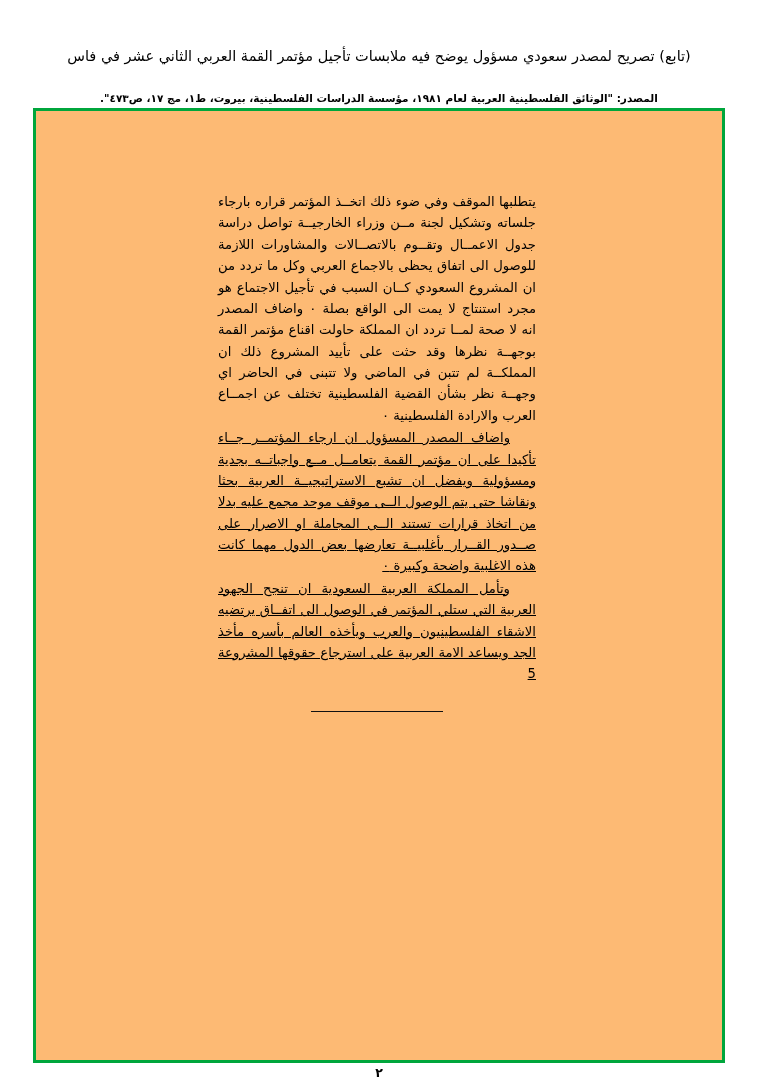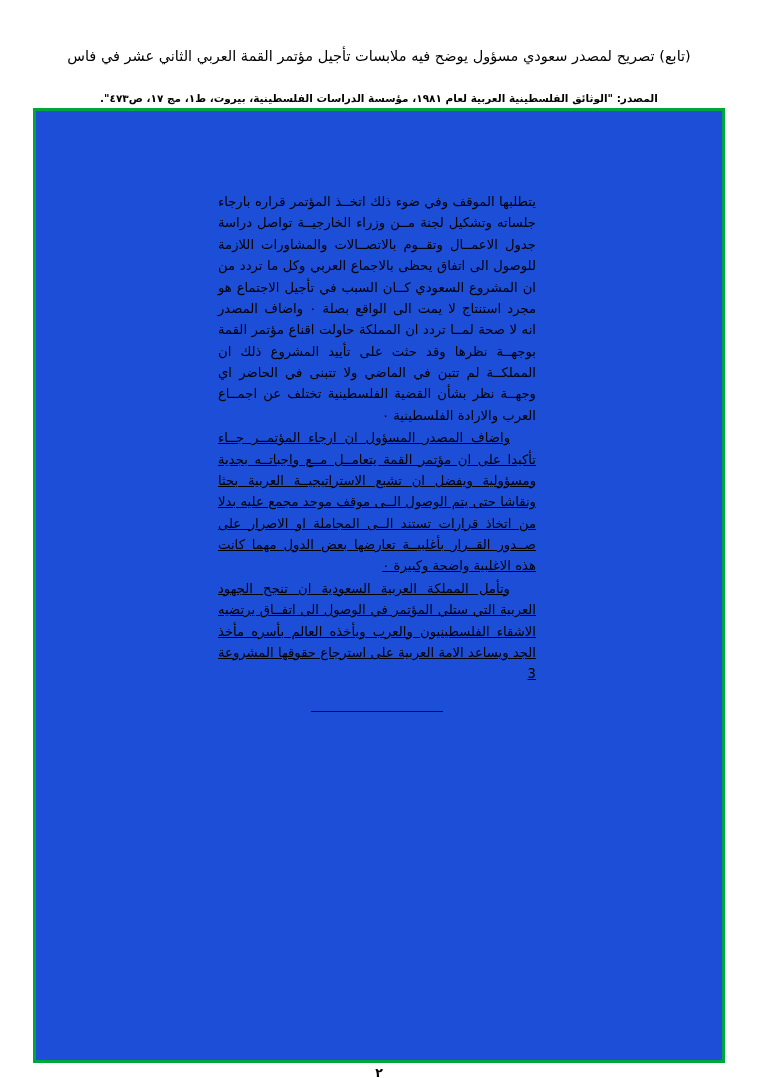--- a/index.html
+++ b/index.html
@@ -41,21 +41,21 @@
     direction: rtl;
   }
   .frame {
     position: absolute;
     top: 92px;
     right: 33px;
     left: 33px;
     height: 955px;
     border: 3px solid #00a63c;
     box-sizing: border-box;
-    background: #1d4ed8;
+    background: #fdba74;
   }
   .body-wrap {
     position: absolute;
     top: 80px;
     right: 186px;
     width: 318px;
     direction: rtl;
   }
   .para {
     font-size: 13.2px;
@@ -98,21 +98,21 @@
 
   <h1 class="doc-title">(تابع) تصريح لمصدر سعودي مسؤول يوضح فيه ملابسات تأجيل مؤتمر القمة العربي الثاني عشر في فاس</h1>
 
   <div class="doc-source">المصدر: "الوثائق الفلسطينية العربية لعام ١٩٨١، مؤسسة الدراسات الفلسطينية، بيروت، ط١، مج ١٧، ص٤٧٣".</div>
 
   <div class="frame">
 
     <div class="body-wrap">
       <p class="para last-line-right">يتطلبها الموقف وفي ضوء ذلك اتخــذ المؤتمر قراره بارجاء جلساته وتشكيل لجنة مــن وزراء الخارجيــة تواصل دراسة جدول الاعمــال وتقــوم بالاتصــالات والمشاورات اللازمة للوصول الى اتفاق يحظى بالاجماع العربي وكل ما تردد من ان المشروع السعودي كــان السبب في تأجيل الاجتماع هو مجرد استنتاج لا يمت الى الواقع بصلة ٠ واضاف المصدر انه لا صحة لمــا تردد ان المملكة حاولت اقناع مؤتمر القمة بوجهــة نظرها وقد حثت على تأييد المشروع ذلك ان المملكــة لم تتبن في الماضي ولا تتبنى في الحاضر اي وجهــة نظر بشأن القضية الفلسطينية تختلف عن اجمــاع العرب والارادة الفلسطينية ٠</p>
       <p class="para indent last-line-right">واضاف المصدر المسؤول ان ارجاء المؤتمــر جــاء تأكيدا على ان مؤتمر القمة يتعامــل مــع واجباتــه بجدية ومسؤولية ويفضل ان تشبع الاستراتيجيــة العربية بحثا ونقاشا حتى يتم الوصول الــى موقف موحد مجمع عليه بدلا من اتخاذ قرارات تستند الــى المجاملة او الاصرار على صــدور القــرار بأغلبيــة تعارضها بعض الدول مهما كانت هذه الاغلبية واضحة وكبيرة ٠</p>
-      <p class="para indent last-line-right">وتأمل المملكة العربية السعودية ان تنجح الجهود العربية التي ستلي المؤتمر في الوصول الى اتفــاق يرتضيه الاشقاء الفلسطينيون والعرب ويأخذه العالم بأسره مأخذ الجد ويساعد الامة العربية على استرجاع حقوقها المشروعة 3</p>
+      <p class="para indent last-line-right">وتأمل المملكة العربية السعودية ان تنجح الجهود العربية التي ستلي المؤتمر في الوصول الى اتفــاق يرتضيه الاشقاء الفلسطينيون والعرب ويأخذه العالم بأسره مأخذ الجد ويساعد الامة العربية على استرجاع حقوقها المشروعة 5</p>
       <div class="rule"></div>
     </div>
 
   </div>
 
   <div class="page-number">٢</div>
 
 </div>
 
 </body></html>

